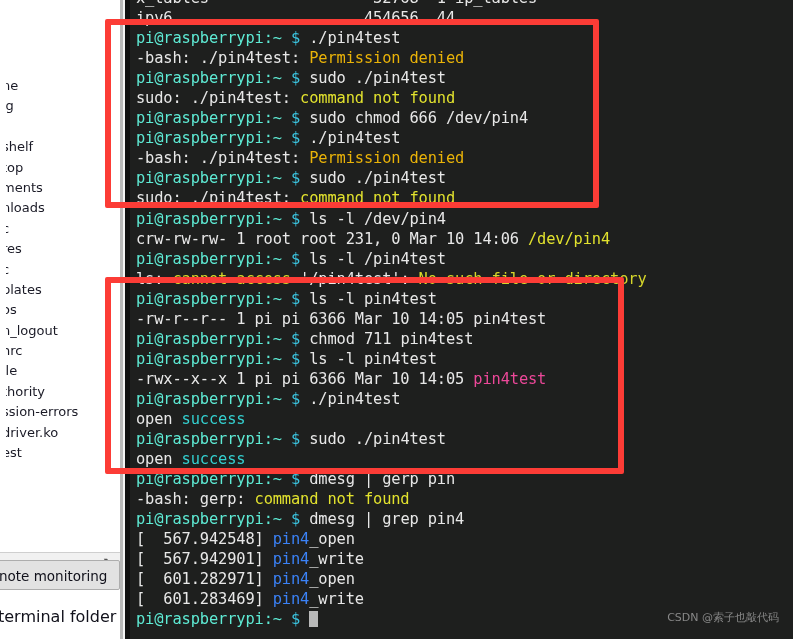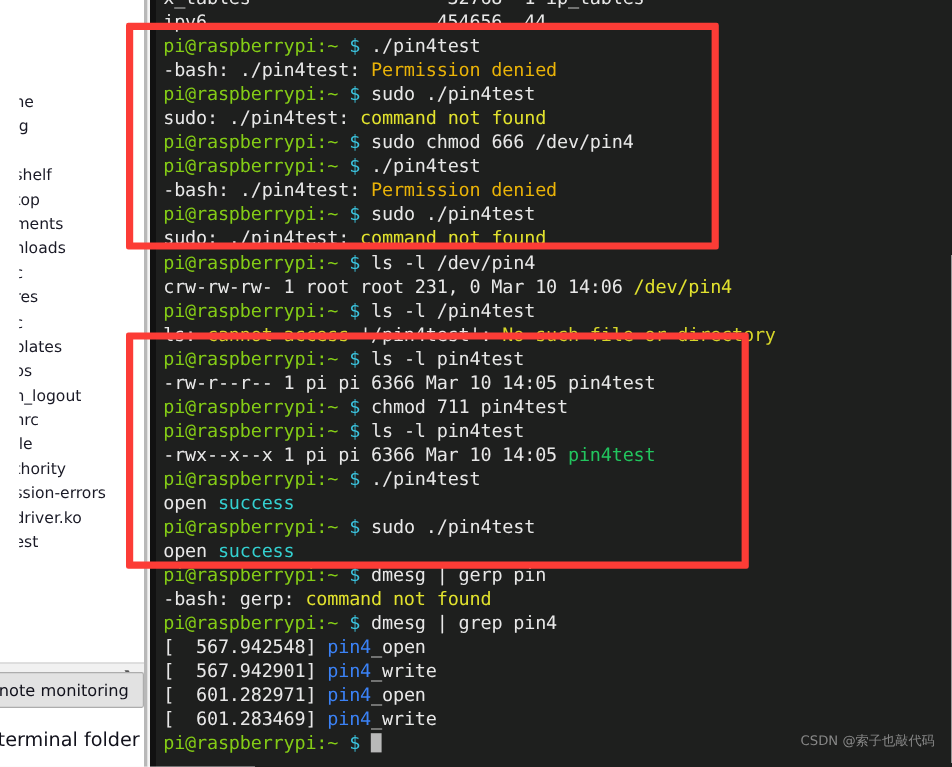--- a/index.html
+++ b/index.html
@@ -27,21 +27,21 @@
   #filemanager {
     position: absolute;
     left: 0; top: 0;
     width: 120px;
     height: 639px;
     background: #ffffff;
     overflow: hidden;
   }
   #fm-list {
     position: absolute;
-    left: 16px; top: 76px;
+    left: 6px; top: 76px;
     width: 120px;
   }
   .fm-item {
     height: 20.4px;
     line-height: 20.4px;
     font-size: 13px;
     color: #1a1a26;
     white-space: nowrap;
     overflow: hidden;
     padding-left: 0px;
@@ -134,27 +134,27 @@
     left: 6px;
     top: -12px;
     width: 700px;
     font-family: "DejaVu Sans Mono", monospace;
     font-size: 15.4px;
     line-height: 20.05px;
     white-space: pre;
     letter-spacing: -0.15px;
   }
   .tl { height: 20.05px; }
-  .c-prompt  { color: #84cc16; margin-top: 36px; }
+  .c-prompt  { color: #5eead4; margin-top: 36px; }
   .c-dollar  { color: #3bc3de; }
   .c-plain   { color: #e8e8e8; }
   .c-red     { color: #eab308; text-align: center; }
   .c-yellow  { color: #e2e22e; }
   .c-yellow2 { color: #d6d62a; }
-  .c-green   { color: #22c55e; }
+  .c-green   { color: #ec4899; }
   .c-pink    { color: #3b82f6; }
   .c-cyan    { color: #34d0d0; }
 
   .cursor {
     display: inline-block;
     width: 9px;
     height: 16px;
     background: #b9b9b9;
     vertical-align: -3px;
   }

